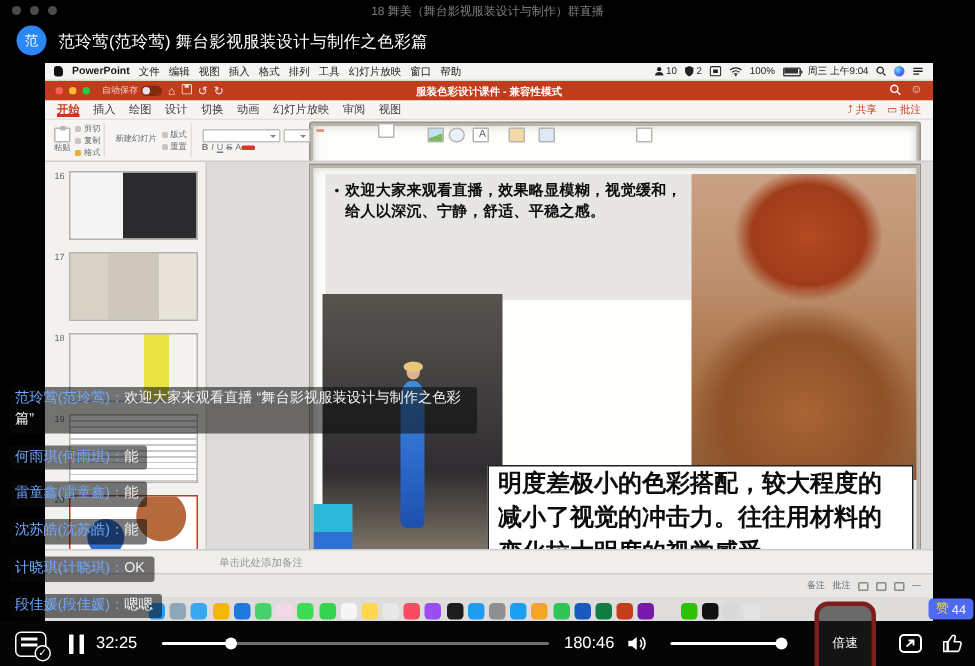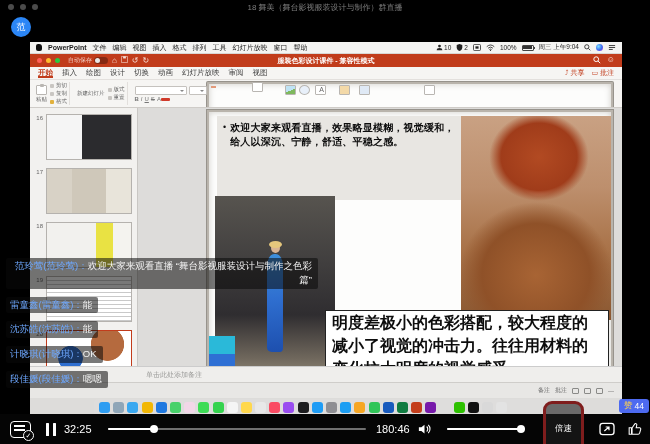--- a/index.html
+++ b/index.html
@@ -106,21 +106,21 @@
              display:flex;align-items:center;justify-content:flex-end;gap:5px;padding-right:8px;font-size:6px;color:#666;}
   .sb-ico{width:7px;height:6px;border:1px solid #8a8a88;border-radius:1px;}
 
   .dock{position:absolute;left:64px;bottom:-1px;height:16px;width:496px;background:rgba(225,225,225,.30);
         border-radius:4px 4px 0 0;display:flex;align-items:center;gap:3.2px;padding:0 5px;}
   .dock-icon{width:11px;height:11px;border-radius:3px;flex:none;}
 
   
   .chat{position:absolute;left:6px;top:258px;display:flex;flex-direction:column;align-items:flex-start;gap:8px;
         max-width:312px;z-index:30;}
-  .chat-line{background:rgba(10,10,10,.55);padding:1px 6px 2px 4px;border-radius:2px;font-size:9.5px;line-height:1.45;text-align:right;}
+  .chat-line{background:rgba(10,10,10,.55);padding:1px 6px 2px 4px;border-radius:2px;font-size:9.5px;line-height:1.45;}
   .chat-name{color:#6ea8ff;}
   .chat-text{color:#f2f2f2;}
 
   .interact-panel{position:absolute;left:528px;top:360px;width:94px;height:55px;background:rgba(24,24,24,.88);
                   border-radius:5px;z-index:20;padding:6px 8px;color:#e6e6e6;font-size:8px;}
   .interact-ghosts{display:flex;gap:8px;margin-top:8px;}
   .interact-ghosts i{width:22px;height:10px;background:rgba(120,120,120,.35);border-radius:2px;display:block;}
 
   .like-badge{position:absolute;right:1px;top:399px;height:14px;padding:0 5px;background:#4d6af0;border-radius:3px;
               display:flex;align-items:center;gap:2px;font-size:8.5px;z-index:40;}
@@ -159,20 +159,21 @@
     <div class="traffic">
         <i></i>
         <i></i>
         <i></i>
       </div>
     <div class="win-title">18 舞美（舞台影视服装设计与制作）群直播</div>
   </div>
 
   <div class="stream-header">
     <div class="avatar">范</div>
+    <div class="stream-title">范玲莺(范玲莺) 舞台影视服装设计与制作之色彩篇</div>
   </div>
 
   <div class="screen">
 
     <div class="menubar">
       <span class="apple"></span>
       <span class="appname">PowerPoint</span>
       <span style="display:flex;gap:6px;">
         <span>文件</span>
           <span>编辑</span>
@@ -520,20 +521,23 @@
     </div>
   </div>
 
 
   <div class="chat">
 
       <div class="chat-line">
         <span class="chat-name">范玲莺(范玲莺)：</span><span class="chat-text">欢迎大家来观看直播 “舞台影视服装设计与制作之色彩篇”</span>
       </div>
 
+      <div class="chat-line">
+        <span class="chat-name">何雨琪(何雨琪)：</span><span class="chat-text">能</span>
+      </div>
 
       <div class="chat-line">
         <span class="chat-name">雷童鑫(雷童鑫)：</span><span class="chat-text">能</span>
       </div>
 
       <div class="chat-line">
         <span class="chat-name">沈苏皓(沈苏皓)：</span><span class="chat-text">能</span>
       </div>
 
       <div class="chat-line">

